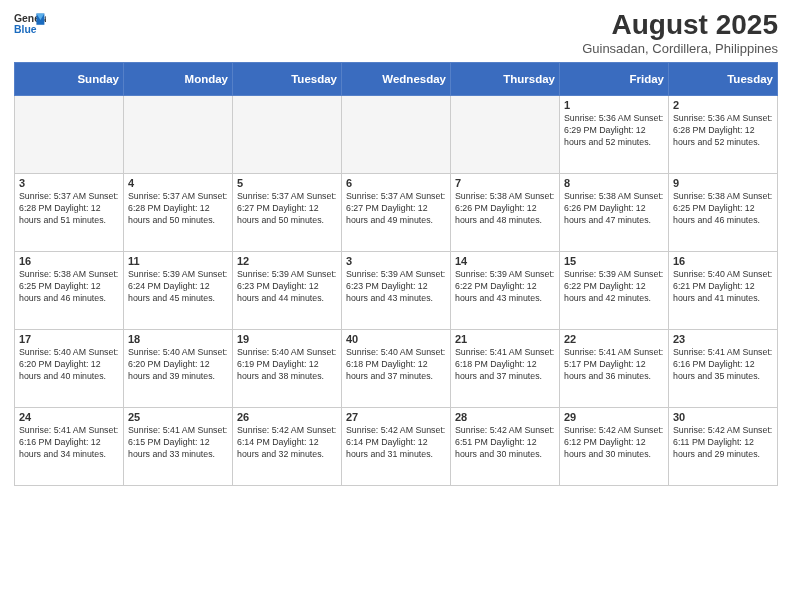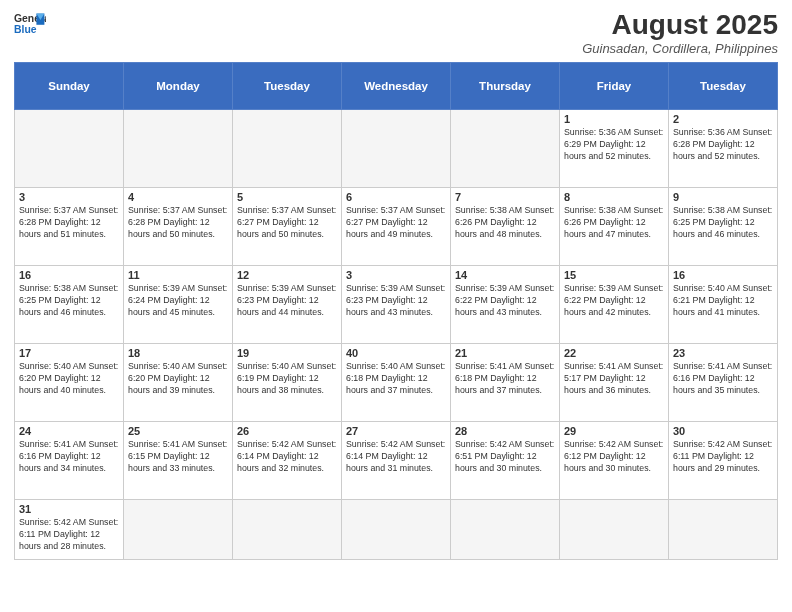--- a/index.html
+++ b/index.html
@@ -34,34 +34,33 @@
     }
     .cal-title {
       font-size: 28px;
       font-weight: bold;
       color: #333;
       line-height: 1.1;
     }
     .cal-subtitle {
       font-size: 13px;
       color: #555;
-      font-style: italic;
     }
     .calendar {
       width: 100%;
       border-collapse: collapse;
       border: 1px solid #ccc;
     }
     .calendar th {
       background: #3A6CBF;
       color: #fff;
       font-size: 11.5px;
       font-weight: bold;
-      padding: 17px 4px;
-      text-align: center;
+      padding: 10px 4px;
+      text-align: right;
       border: 1px solid #5580c8;
     }
     .calendar td {
       border: 1px solid #ccc;
       vertical-align: top;
       padding: 3px 4px;
       width: calc(100% / 7);
       height: 78px;
       font-size: 9.5px;
       color: #333;
@@ -336,30 +335,15 @@
 and 30 minutes.</div>
           </td>
           <td>
             <span class="day-num">30</span>
             <div class="day-info">Sunrise: 5:42 AM
 Sunset: 6:11 PM
 Daylight: 12 hours
 and 29 minutes.</div>
           </td>
         </tr>
-        <tr>
-          <td class="last-row">
-            <span class="day-num">31</span>
-            <div class="day-info">Sunrise: 5:42 AM
-Sunset: 6:11 PM
-Daylight: 12 hours
-and 28 minutes.</div>
-          </td>
-          <td class="empty last-row"></td>
-          <td class="empty last-row"></td>
-          <td class="empty last-row"></td>
-          <td class="empty last-row"></td>
-          <td class="empty last-row"></td>
-          <td class="empty last-row"></td>
-        </tr>
       </tbody>
   </table>
 </div>
 
 </body></html>

